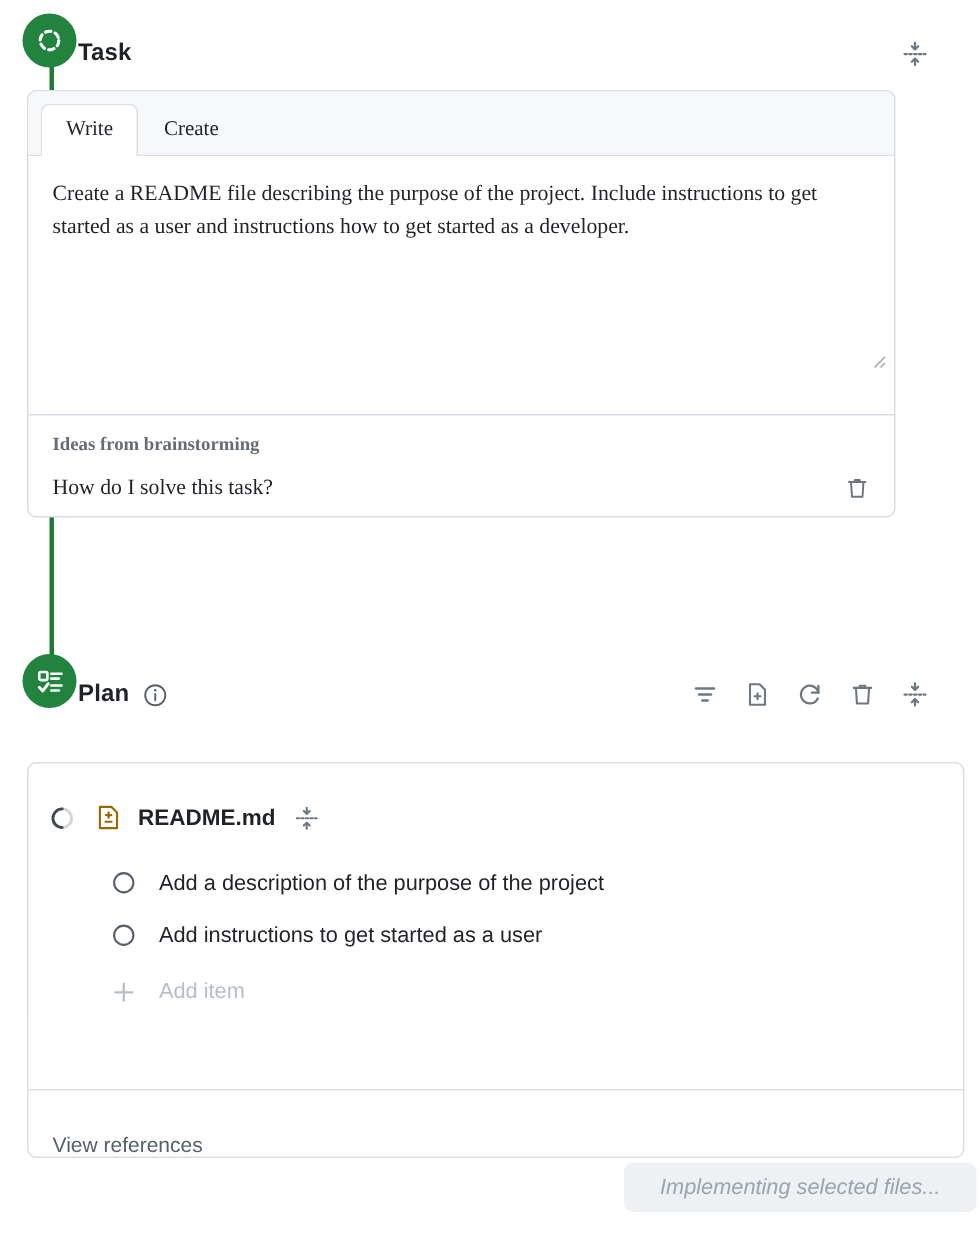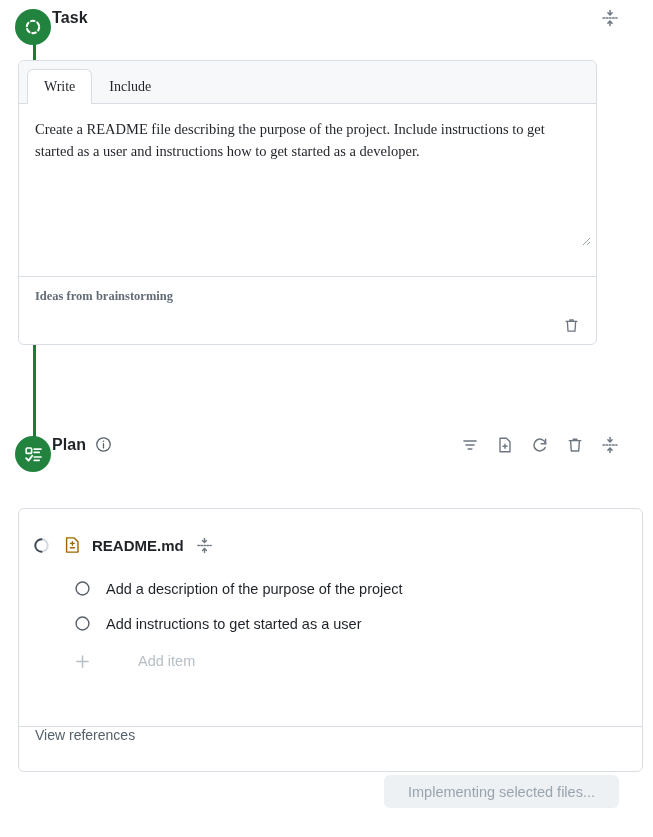--- a/index.html
+++ b/index.html
@@ -33,21 +33,21 @@
     display: flex; align-items: center; justify-content: center;
     z-index: 3;
   }
   .node svg { display: block; }
 
   
   .sec-head {
     position: absolute;
     left: 0; right: 22px;
     height: 36px;
-    display: flex; align-items: flex-start;
+    display: flex; align-items: flex-end;
     z-index: 4;
   }
   .sec-title {
     font-size: 16px;
     font-weight: 600;
     color: #1f2328;
     margin-left: 52px;
     letter-spacing: .1px;
   }
   .info-icon { margin-left: 9px; display:flex; align-items:center; }
@@ -166,27 +166,27 @@
     margin-left: 11px;
   }
   .file-fold { margin-left: 12px; display:flex; cursor:pointer; }
 
   .check-row { height: 35px; padding-left: 55px; }
   .check-label {
     font-size: 14.5px;
     color: #1f2328;
     margin-left: 15px;
   }
-  .add-row { height: 34px; padding-left: 56px; cursor: pointer; gap: 32px; }
+  .add-row { height: 34px; padding-left: 56px; cursor: pointer; }
   .add-label { font-size: 14.5px; color: #b6bec6; margin-left: 16px; }
 
   .plan-foot {
     border-top: 1px solid #d8dee4;
     height: 45px;
-    display: flex; align-items: flex-start;
+    display: flex; align-items: flex-end;
     padding: 0 16px;
   }
   .foot-link {
     font-size: 14px;
     color: #55606a;
     cursor: pointer;
   }
 
   
   .status-pill {
@@ -228,36 +228,37 @@
           <path d="M2 9 H16" stroke="#6e7781" stroke-width="1.5" stroke-dasharray="1.6 1.6" stroke-linecap="round"></path>
         </svg>
       </span>
     </div>
   </div>
 
   <div class="card" style="left:18px; top:60px; width:579px; height:285px;font-family:Liberation Serif, serif;">
 
     <div class="tabbar">
       <div class="tab active">Write</div>
-      <div class="tab">Include</div>
+      <div class="tab">Create</div>
     </div>
 
     <div class="ta-wrap">
       <div class="ta-text" contenteditable="true" placeholder="Describe the task" style="">Create a README file describing the purpose of the project. Include instructions to get started as a user and instructions how to get started as a developer.</div>
       <svg class="resize-grip" viewBox="0 0 12 12">
         <g stroke="#9aa4ae" stroke-width="1">
           <path d="M11 4 L4 11"></path>
             <path d="M11 8 L8 11"></path>
         </g>
       </svg>
     </div>
 
     <div class="ideas" style="position:absolute; left:0; right:0; bottom:0;">
       <div class="ideas-label">Ideas from brainstorming</div>
       <div class="ideas-row">
+        <span class="ideas-q">How do I solve this task?</span>
         <span class="ideas-del">
           <svg width="17" height="17" viewBox="0 0 18 18" fill="none" stroke="#6e7781" stroke-width="1.4" stroke-linecap="round" stroke-linejoin="round">
             <path d="M3.2 4.6 H14.8"></path>
             <path d="M7.2 4.6 V3.2 H10.8 V4.6"></path>
             <path d="M4.6 4.6 L5.3 15 H12.7 L13.4 4.6"></path>
           </svg>
         </span>
       </div>
     </div>
   </div>
@@ -375,17 +376,17 @@
         <path d="M8 2 V14 M2 8 H14" stroke="#b6bec6" stroke-width="1.6" stroke-linecap="round"></path>
       </svg>
       <span class="add-label">Add item</span>
     </div>
 
     <div class="plan-foot" style="position:absolute; left:0; right:0; bottom:0;">
       <span class="foot-link">View references</span>
     </div>
   </div>
 
-  <div class="status-pill" style="left:384px; top:775px; width:235px; height:33px;">
+  <div class="status-pill" style="left:416px; top:775px; width:235px; height:33px;font-style:italic;">
     <span>Implementing selected files...</span>
   </div>
 
 </div>
 
 </body></html>

